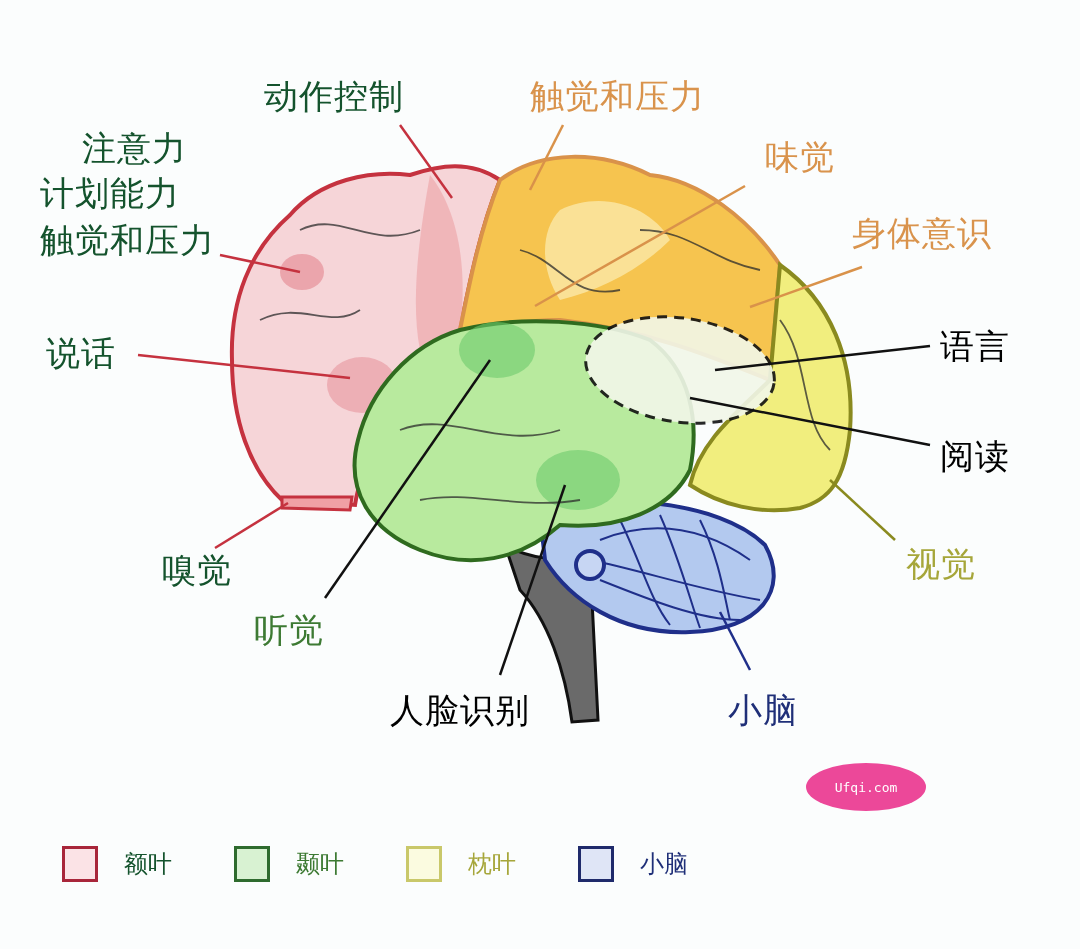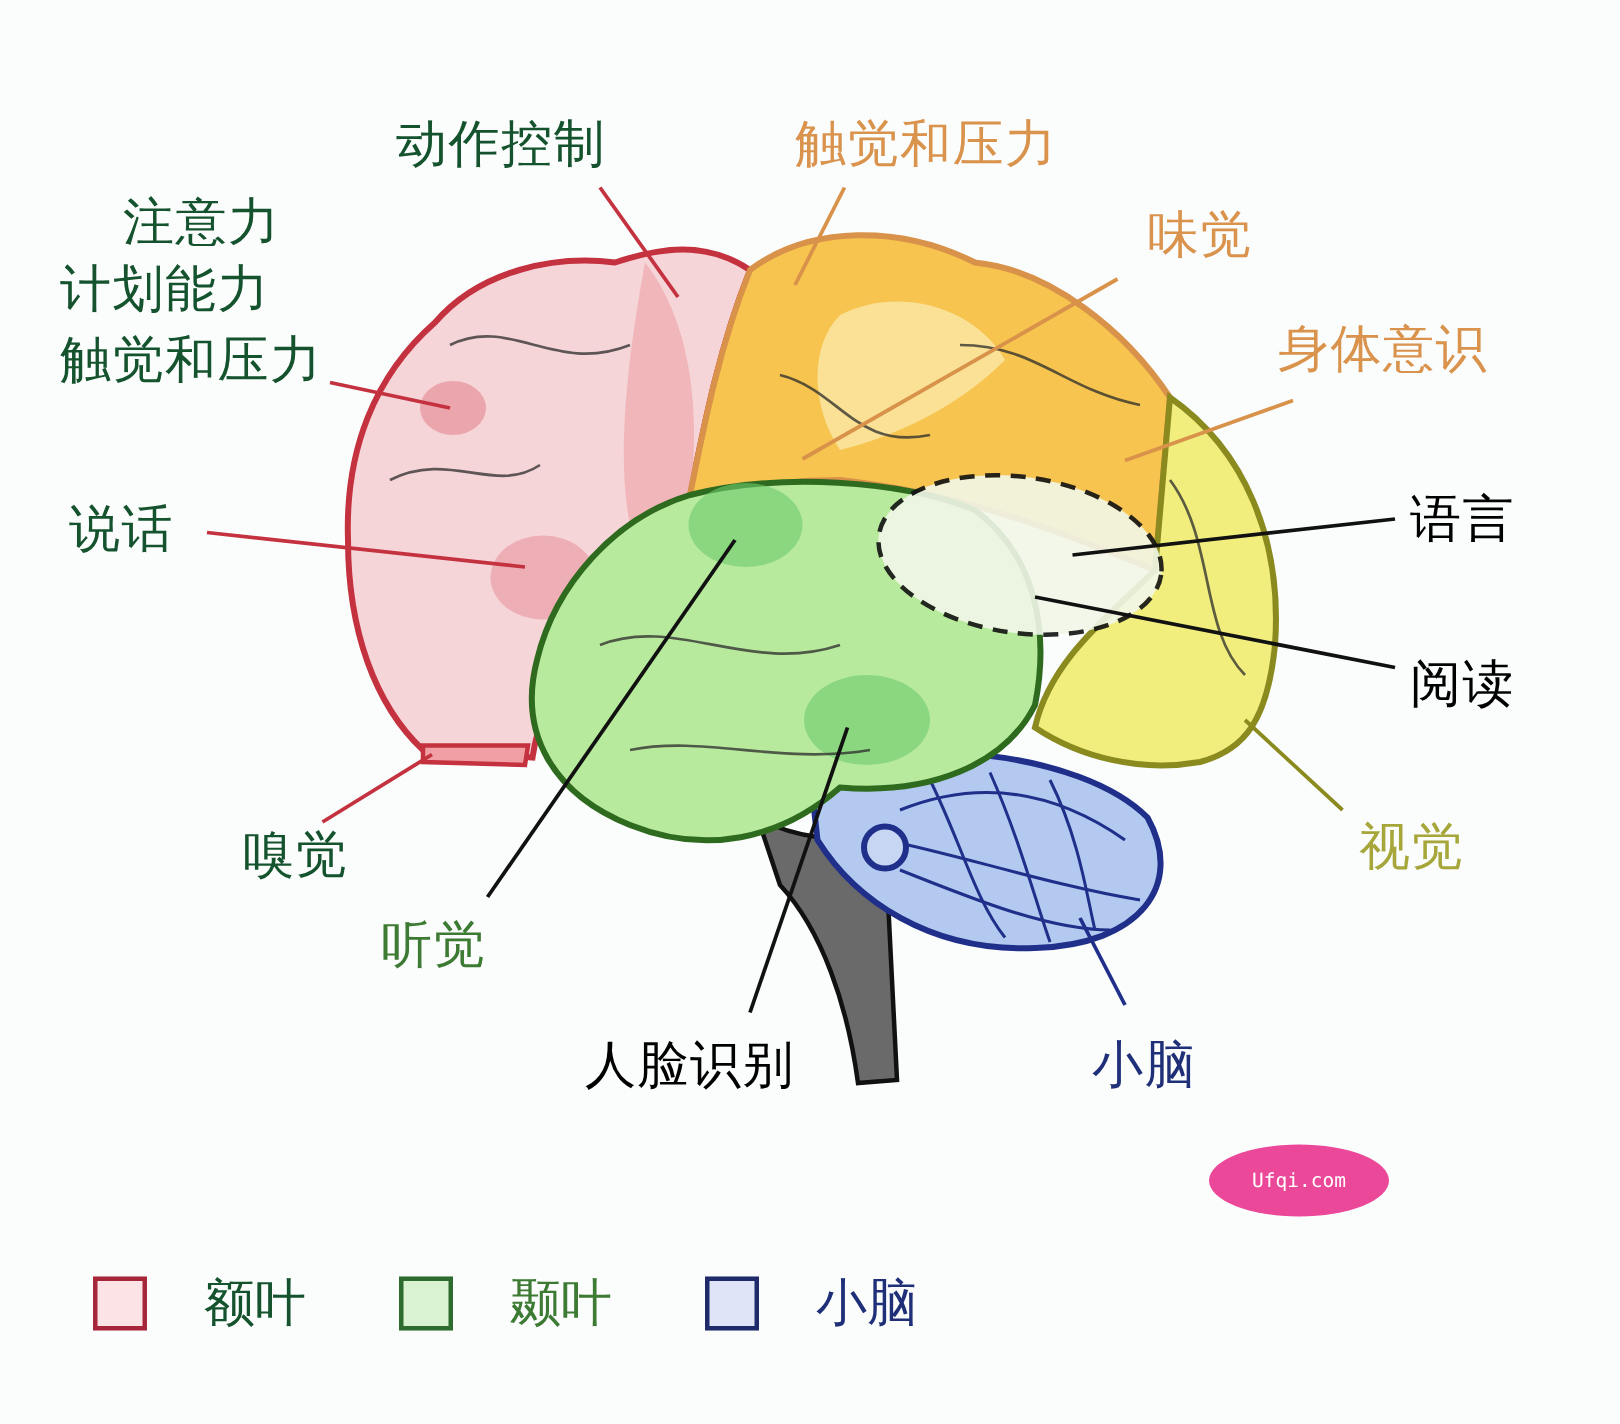--- a/index.html
+++ b/index.html
@@ -9,21 +9,21 @@
   .frontal { color:#14532d; }
   .parietal { color:#d9934c; }
   .temporal { color:#3d7a33; }
   .occipital { color:#a6a63a; }
   .cerebellum { color:#1f2f78; }
   .dark { color:#000000; }
   svg.diagram { position:absolute; left:0; top:0; }
   .legend { position:absolute; top:846px; left:62px; display:flex; gap:0; }
   .legend-item { display:flex; align-items:center; margin-right:62px; }
   .legend-swatch { width:36px; height:36px; border:3px solid; box-sizing:border-box; margin-right:26px; }
-  .legend-label { font-size:34px;margin-left:12px; }
+  .legend-label { font-size:24px; }
   .watermark { position:absolute; left:806px; top:763px; width:120px; height:48px; border-radius:50%;
                background:#ec4899; color:#fff; font-family:"DejaVu Sans Mono", monospace; font-size:13px;
                display:flex; align-items:center; justify-content:center; }
 </style>
 </head>
 <body>
 
 <svg class="diagram" width="1080" height="949" viewBox="0 0 1080 949">
 
   <path d="M505 545 C530 560 560 560 590 560 L598 720 L572 722 C565 670 548 620 520 590 Z" fill="#6a6a6a" stroke="#111" stroke-width="3"></path>
@@ -87,33 +87,37 @@
 <div class="lbl frontal" style="left:82px;top:128px;">注意力</div>
 <div class="lbl frontal" style="left:40px;top:173px;">计划能力</div>
 <div class="lbl frontal" style="left:40px;top:220px;">触觉和压力</div>
 <div class="lbl frontal" style="left:46px;top:333px;">说话</div>
 <div class="lbl frontal" style="left:162px;top:550px;">嗅觉</div>
 <div class="lbl parietal" style="left:530px;top:76px;">触觉和压力</div>
 <div class="lbl parietal" style="left:765px;top:137px;">味觉</div>
 <div class="lbl parietal" style="left:852px;top:213px;">身体意识</div>
 <div class="lbl dark" style="left:940px;top:326px;">语言</div>
 <div class="lbl dark" style="left:940px;top:436px;">阅读</div>
-<div class="lbl occipital" style="left:906px;top:545px;">视觉</div>
+<div class="lbl occipital" style="left:906px;top:545px;font-family:Liberation Serif, serif;">视觉</div>
 <div class="lbl temporal" style="left:254px;top:610px;">听觉</div>
 <div class="lbl dark" style="left:390px;top:690px;">人脸识别</div>
 <div class="lbl cerebellum" style="left:728px;top:690px;">小脑</div>
 
 <div class="watermark">Ufqi.com</div>
 
 <div class="legend">
   <div class="legend-item">
     <div class="legend-swatch" style="border-color:#a8263a;background:#fbe3e6;"></div>
     <span class="legend-label frontal">额叶</span>
   </div>
   <div class="legend-item">
     <div class="legend-swatch" style="border-color:#2e6b2e;background:#d8f2d2;"></div>
     <span class="legend-label temporal">颞叶</span>
   </div>
   <div class="legend-item">
+    <div class="legend-swatch" style="border-color:#c9c86a;background:#fbfbe0;"></div>
+    <span class="legend-label occipital">枕叶</span>
+  </div>
+  <div class="legend-item">
     <div class="legend-swatch" style="border-color:#1f2a6b;background:#dfe5f6;"></div>
     <span class="legend-label cerebellum">小脑</span>
   </div>
 </div>
 
 </body></html>

